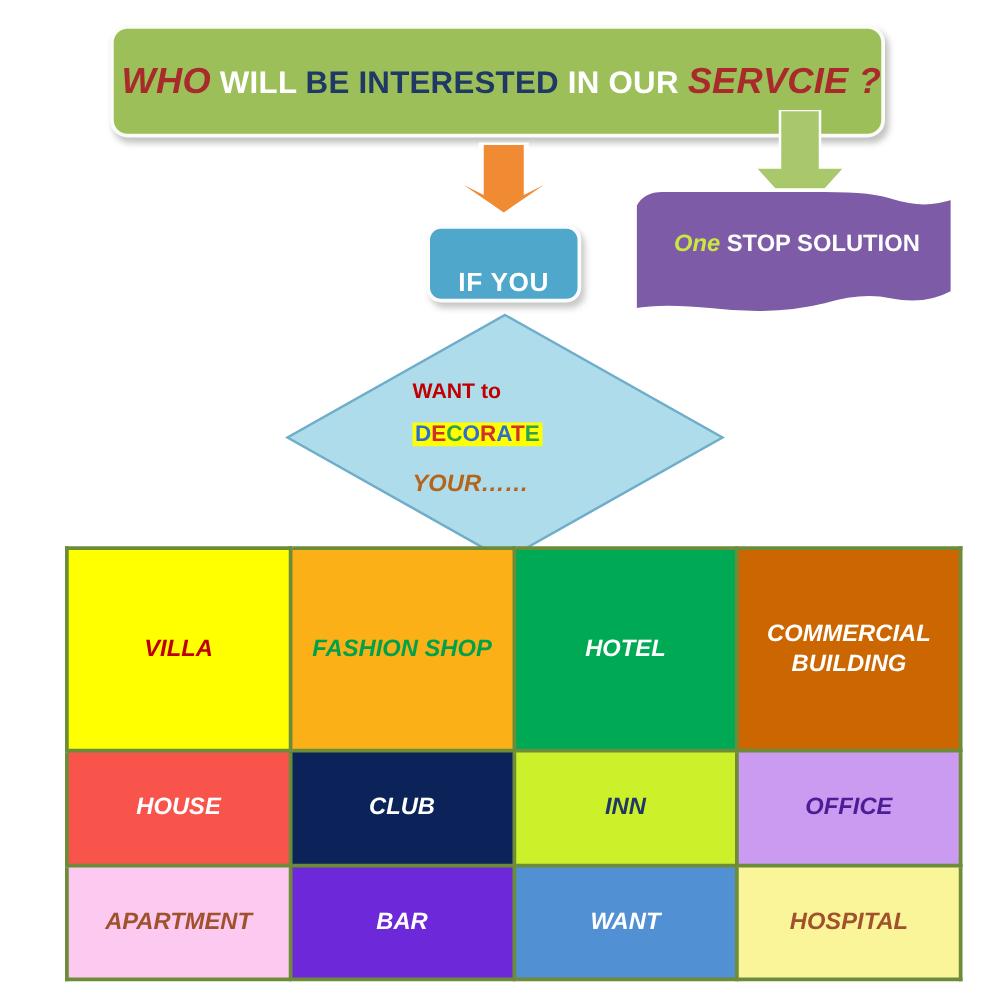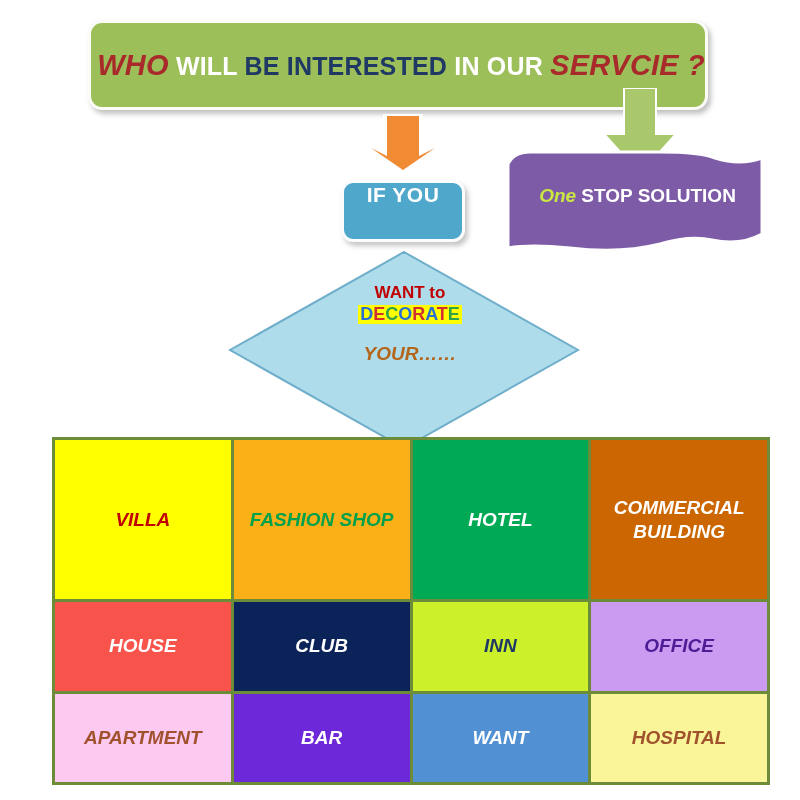--- a/index.html
+++ b/index.html
@@ -102,59 +102,58 @@
     left: 341px;
     top: 180px;
     width: 124px;
     height: 62px;
     background: #4FA8CC;
     border: 3px solid #FAFCFD;
     border-radius: 12px;
     box-sizing: border-box;
     box-shadow: 3px 4px 5px rgba(130,130,130,0.45);
     display: flex;
-    align-items: flex-start;
+    align-items: flex-end;
     justify-content: center;
   }
   #ifyou-label {
     color: #FFFFFF;
     font-size: 21px;
     font-weight: bold;
     letter-spacing: 0.5px;
   }
 
   
   #diamond {
     position: absolute;
     left: 228px;
     top: 250px;
     width: 352px;
     height: 200px;
   }
   #diamond-text {
     position: absolute;
     left: 330px;
-    top: 284px;
+    top: 304px;
     width: 160px;
-    text-align: center;
     line-height: 1.05;
   }
   #want-line {
     font-size: 17px;
     font-weight: bold;
     color: #C00000;
     white-space: nowrap;
   }
   #decorate-line {
     display: inline-block;
     background: #FFFF00;
     font-size: 18px;
     font-weight: bold;
     padding: 0 2px;
-    margin-top: 3px;
+    margin-top: 16px;
     white-space: nowrap;
   }
   .dl0 { color: #2B6FD4; }
   .dl1 { color: #D03030; }
   .dl2 { color: #2FA24A; }
   .dl3 { color: #2B6FD4; }
   .dl4 { color: #D03030; }
   .dl5 { color: #2B6FD4; }
   .dl6 { color: #D03030; }
   .dl7 { color: #2FA24A; }

